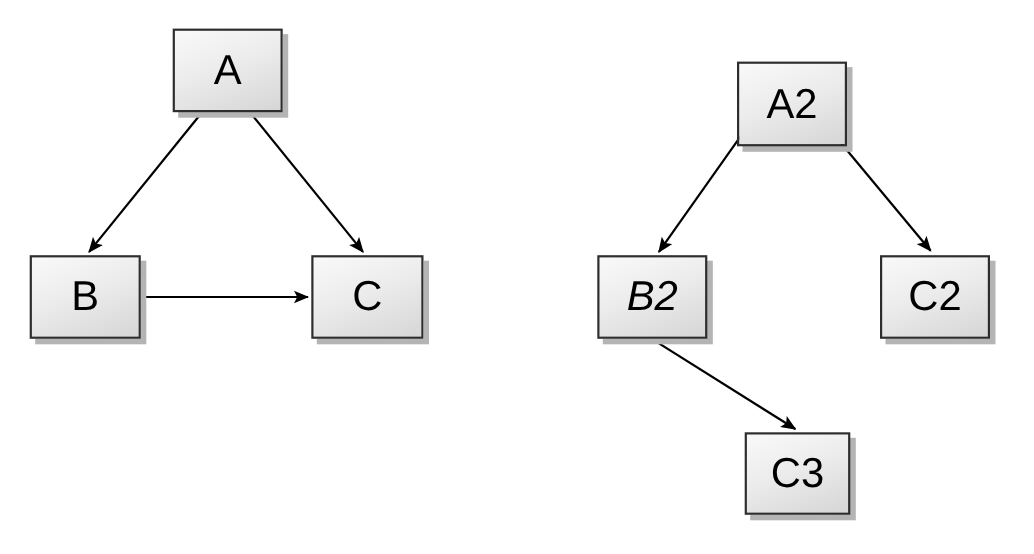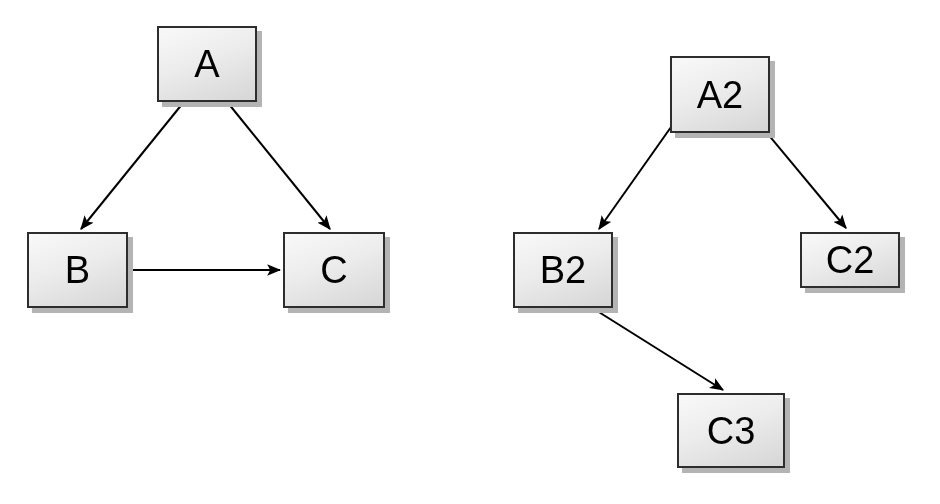--- a/index.html
+++ b/index.html
@@ -37,23 +37,23 @@
     user-select: none;
   }
 
   
   .node-A  { left: 157px; top: 26px;  width: 100px; height: 76px; }
   .node-B  { left: 27px;  top: 232px; width: 101px; height: 76px; }
   .node-C  { left: 283px; top: 232px; width: 102px; height: 76px; }
 
   
   .node-A2 { left: 670px; top: 25px;  width: 100px; height: 77px; margin-top: 31px; }
-  .node-B2 { left: 513px; top: 232px; width: 100px; height: 76px; }
-  .node-C2 { left: 800px; top: 232px; width: 100px; height: 56px; justify-content: center; }
-  .node-C3 { left: 677px; top: 393px; width: 108px; height: 75px; }
+  .node-B2 { left: 543px; top: 232px; width: 100px; height: 76px; font-style: italic; }
+  .node-C2 { left: 800px; top: 232px; width: 100px; height: 76px; justify-content: center; }
+  .node-C3 { left: 677px; top: 393px; width: 96px; height: 75px; }
 </style>
 </head>
 <body>
 
 <div class="canvas">
 
   <svg class="edges-layer" width="940" height="504" viewBox="0 0 940 504" xmlns="http://www.w3.org/2000/svg">
     <defs>
       <marker id="arrowhead" markerUnits="userSpaceOnUse" markerWidth="14" markerHeight="12" viewBox="0 0 12 10" refX="11" refY="5" orient="auto">
         <path d="M0,0 L12,5 L0,10 L2.6,5 Z" fill="#000000"></path>

